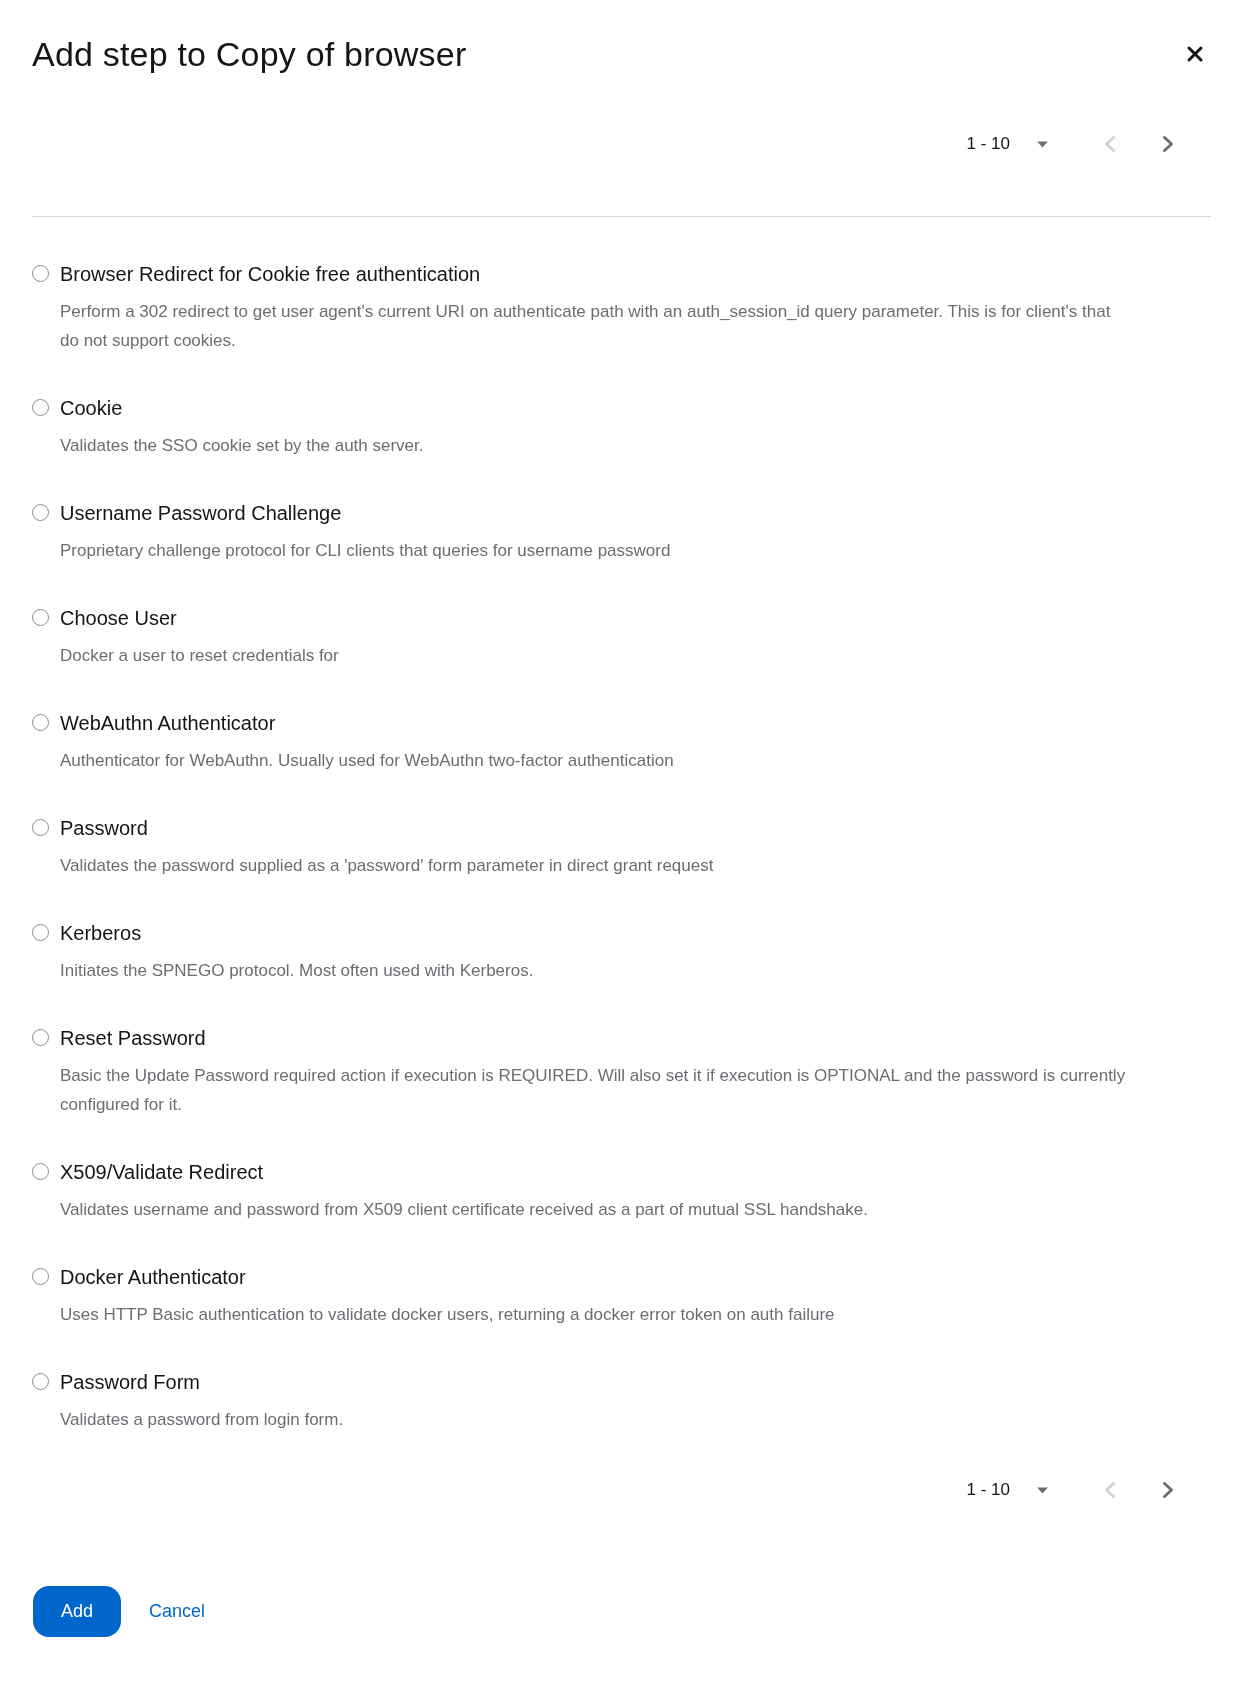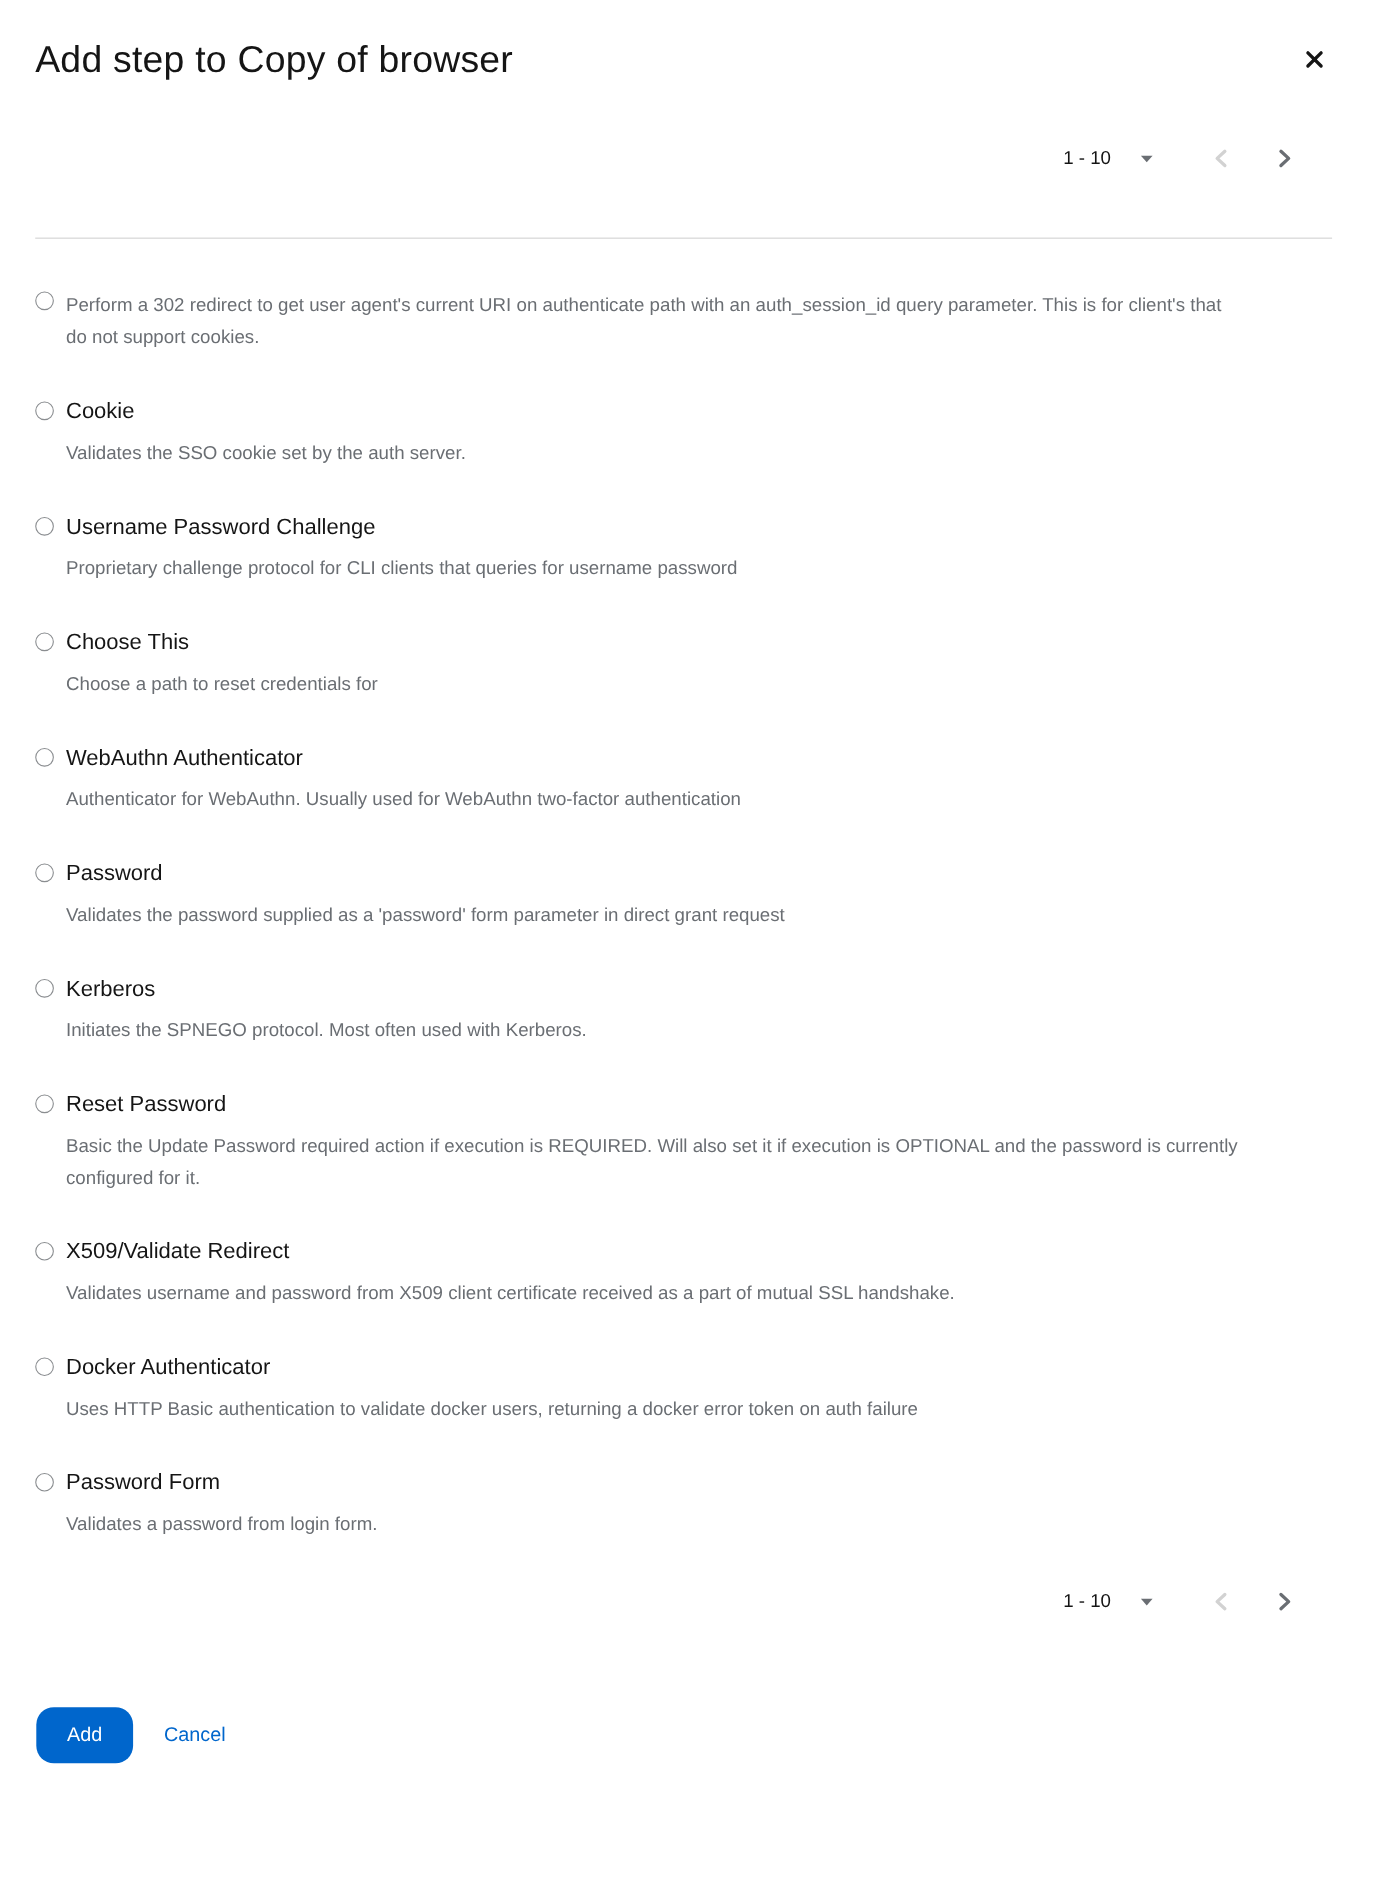--- a/index.html
+++ b/index.html
@@ -181,20 +181,21 @@
   </div>
 </div>
 
 <hr class="divider">
 
 <div class="steps">
 
     <div class="step">
       <span class="radio"></span>
       <div class="step-text">
+        <div class="step-title">Browser Redirect for Cookie free authentication</div>
         <div class="step-desc">Perform a 302 redirect to get user agent's current URI on authenticate path with an auth_session_id query parameter. This is for client's that do not support cookies.</div>
       </div>
     </div>
 
     <div class="step">
       <span class="radio"></span>
       <div class="step-text">
         <div class="step-title">Cookie</div>
         <div class="step-desc">Validates the SSO cookie set by the auth server.</div>
       </div>
@@ -204,22 +205,22 @@
       <span class="radio"></span>
       <div class="step-text">
         <div class="step-title">Username Password Challenge</div>
         <div class="step-desc">Proprietary challenge protocol for CLI clients that queries for username password</div>
       </div>
     </div>
 
     <div class="step">
       <span class="radio"></span>
       <div class="step-text">
-        <div class="step-title">Choose This</div>
-        <div class="step-desc">Choose a path to reset credentials for</div>
+        <div class="step-title">Choose User</div>
+        <div class="step-desc">Docker a user to reset credentials for</div>
       </div>
     </div>
 
     <div class="step">
       <span class="radio"></span>
       <div class="step-text">
         <div class="step-title">WebAuthn Authenticator</div>
         <div class="step-desc">Authenticator for WebAuthn. Usually used for WebAuthn two-factor authentication</div>
       </div>
     </div>

